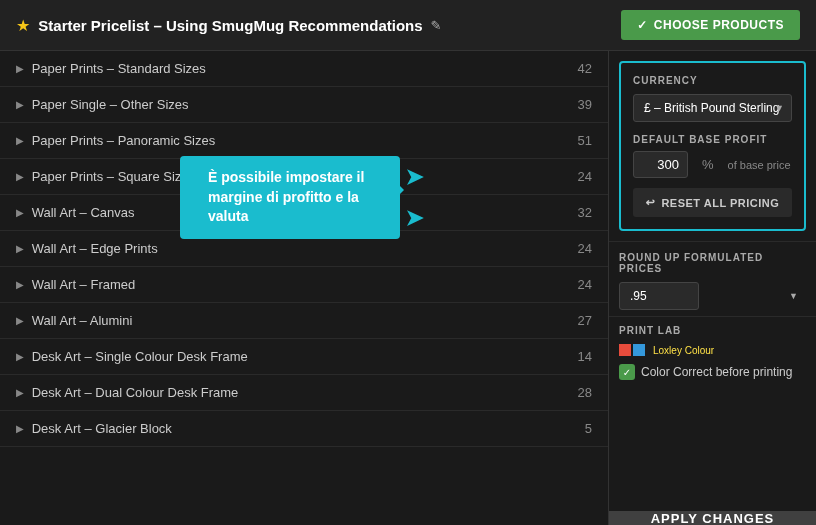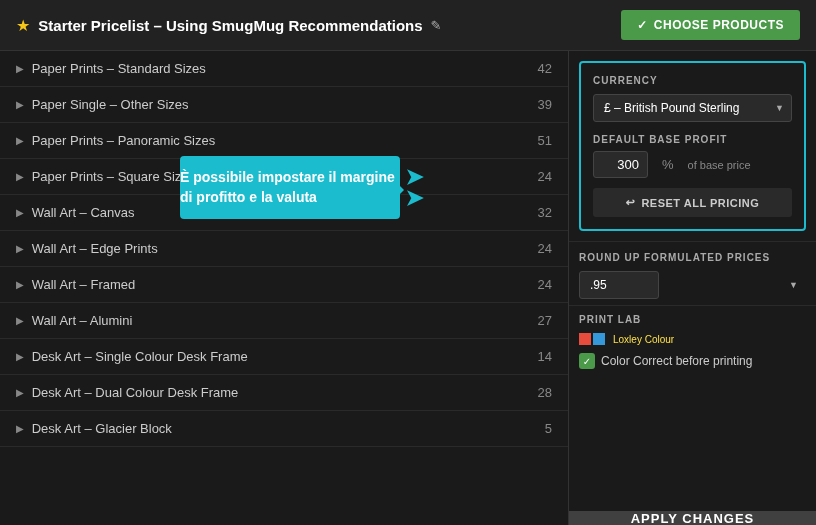--- a/index.html
+++ b/index.html
@@ -95,41 +95,41 @@
       font-size: 13px;
     }
 
     
     .tooltip-bubble {
       position: absolute;
       top: 105px;
       left: 180px;
       background: #1abcce;
       color: #fff;
-      padding: 12px 0;
+      padding: 12px 28px;
       border-radius: 4px;
       font-size: 14px;
       font-weight: bold;
       line-height: 1.4;
       width: 220px;
       z-index: 10;
       pointer-events: none;
     }
     .tooltip-bubble::after {
       content: '';
       position: absolute;
       right: -10px;
       top: 28px;
       border: 6px solid transparent;
       border-left-color: #1abcce;
     }
 
     
     .right-panel {
-      width: 248px;
+      width: 208px;
       background: #1a1a1a;
       border-left: 1px solid #333;
       padding: 0;
       display: flex;
       flex-direction: column;
     }
 
     .currency-section {
       border: 2px solid #1abcce;
       margin: 10px;

